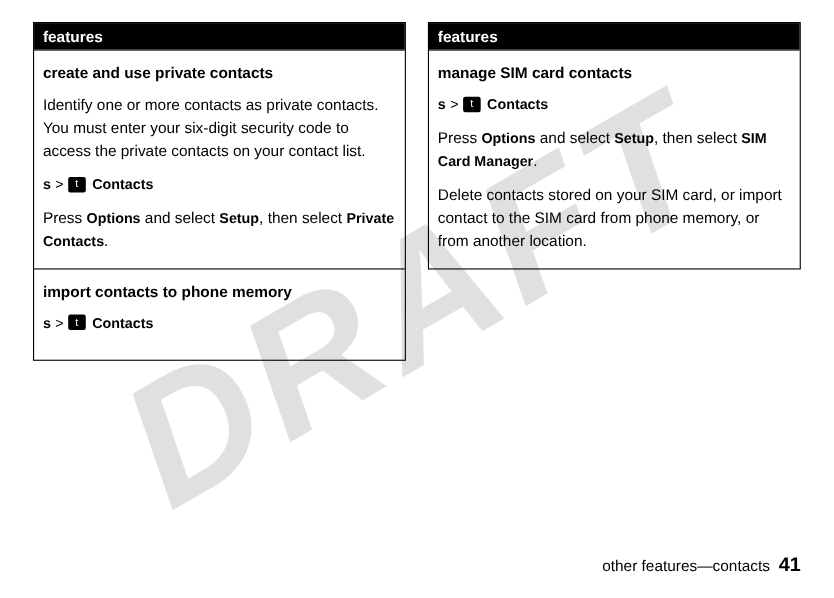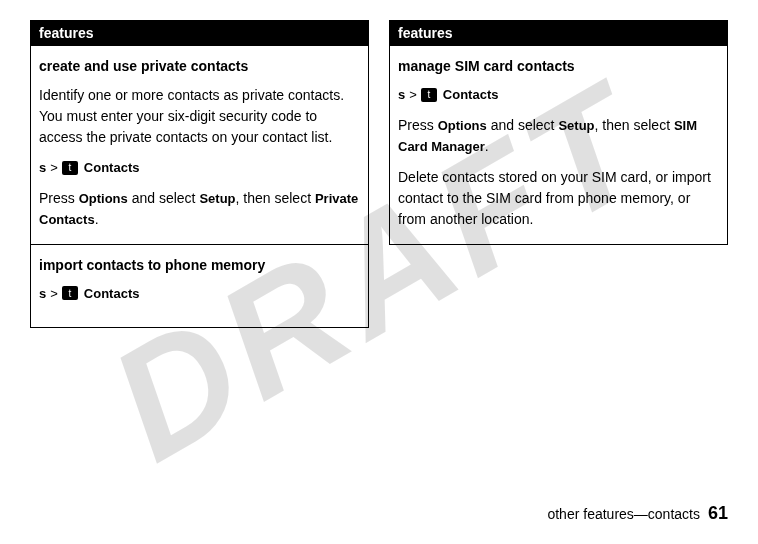--- a/index.html
+++ b/index.html
@@ -163,14 +163,14 @@
         <span>Press </span><span class="cond">Options</span><span> and select </span><span class="cond">Setup</span><span>, then select </span><span class="cond">SIM Card Manager</span><span>.</span>
       </div>
       <div class="body-text" style="margin-bottom:0;">Delete contacts stored on your SIM card, or import contact to the SIM card from phone memory, or from another location.</div>
     </div>
   </div>
 
 </div>
 
 <div class="footer">
   <span>other features—contacts</span>
-  <span class="page-num">61</span>
+  <span class="page-num">41</span>
 </div>
 
 </body></html>

